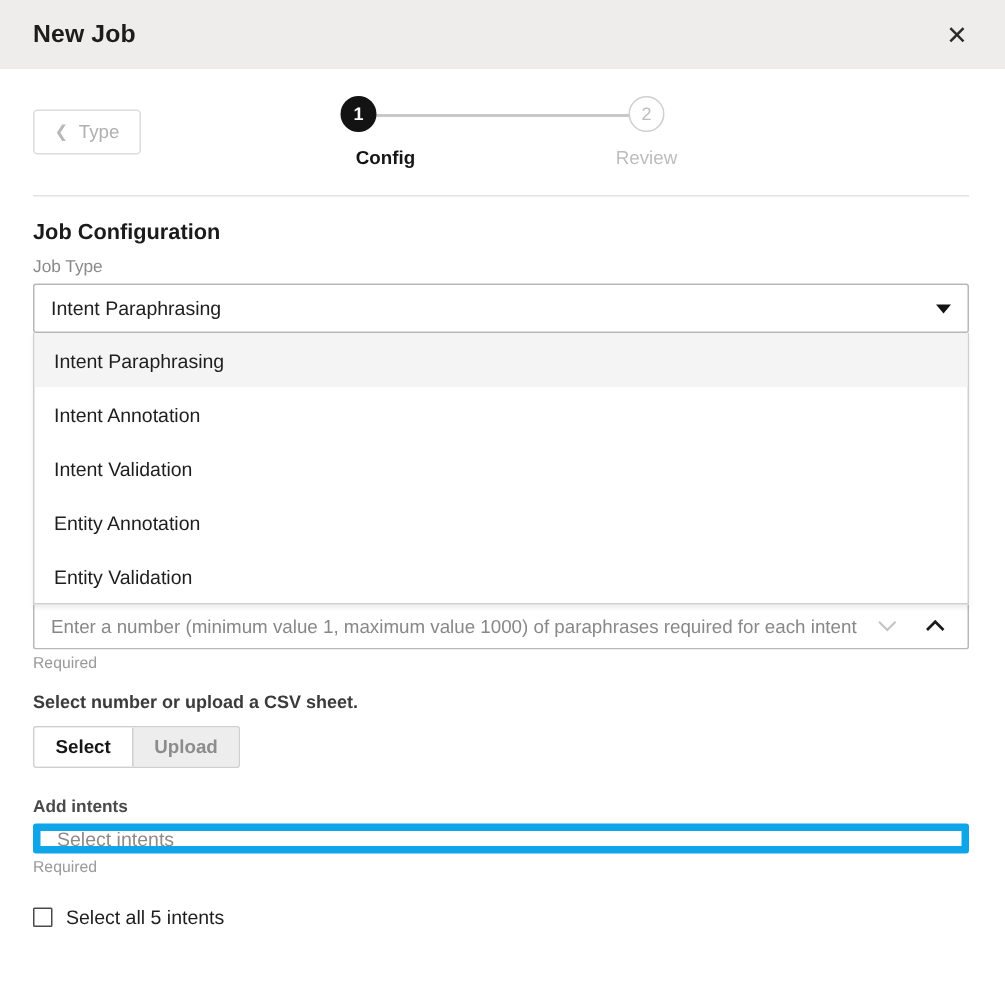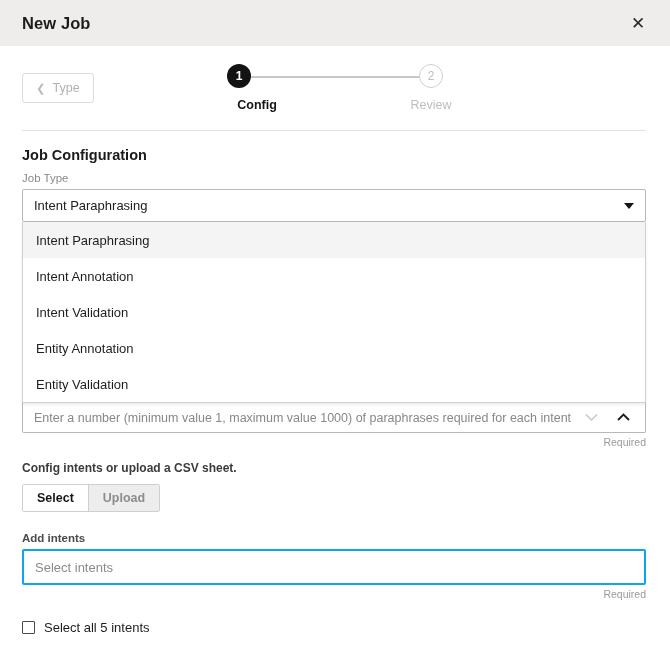--- a/index.html
+++ b/index.html
@@ -263,21 +263,20 @@
     display: flex;
     align-items: center;
     justify-content: center;
     cursor: pointer;
   }
   .spin svg { display: block; }
 
   .required-note {
     font-size: 10.5px;
     color: #9a9a9a;
-    text-align: right;
     margin-top: 3px;
   }
 
   .helper-text {
     font-size: 12px;
     color: #3b3b3b;
     font-weight: bold;
     margin-top: 13px;
   }
 
@@ -308,22 +307,22 @@
   }
   .seg-btn.inactive {
     background: #ededed;
     color: #8c8c8c;
     border-left: 1px solid #cfcfcf;
   }
 
   .block-gap { margin-top: 20px; }
 
   .text-input {
-    height: 36px;
-    border: 2px solid #0ea5e9;
+    height: 20px;
+    border: 5px solid #0ea5e9;
     border-radius: 2px;
     background: #ffffff;
     display: flex;
     align-items: center;
     padding: 0 11px;
     cursor: text;
   }
   .text-input .ph {
     font-size: 13px;
     color: #8b8b8b;
@@ -415,21 +414,21 @@
         <span class="spin">
           <svg width="13" height="9" viewBox="0 0 13 9">
               <path d="M1 7 L6.5 1.5 L12 7" fill="none" stroke="#1b1b1b" stroke-width="1.8"></path>
             </svg>
         </span>
       </span>
     </div>
     <div class="required-note">Required</div>
   </div>
 
-  <div class="helper-text">Config intents or upload a CSV sheet.</div>
+  <div class="helper-text">Select number or upload a CSV sheet.</div>
 
   <div class="segmented">
     <button class="seg-btn active">Select</button>
     <button class="seg-btn inactive">Upload</button>
   </div>
 
   <div class="block-gap">
     <div class="field-label dark">Add intents</div>
     <div class="text-input">
       <span class="ph">Select intents</span>

